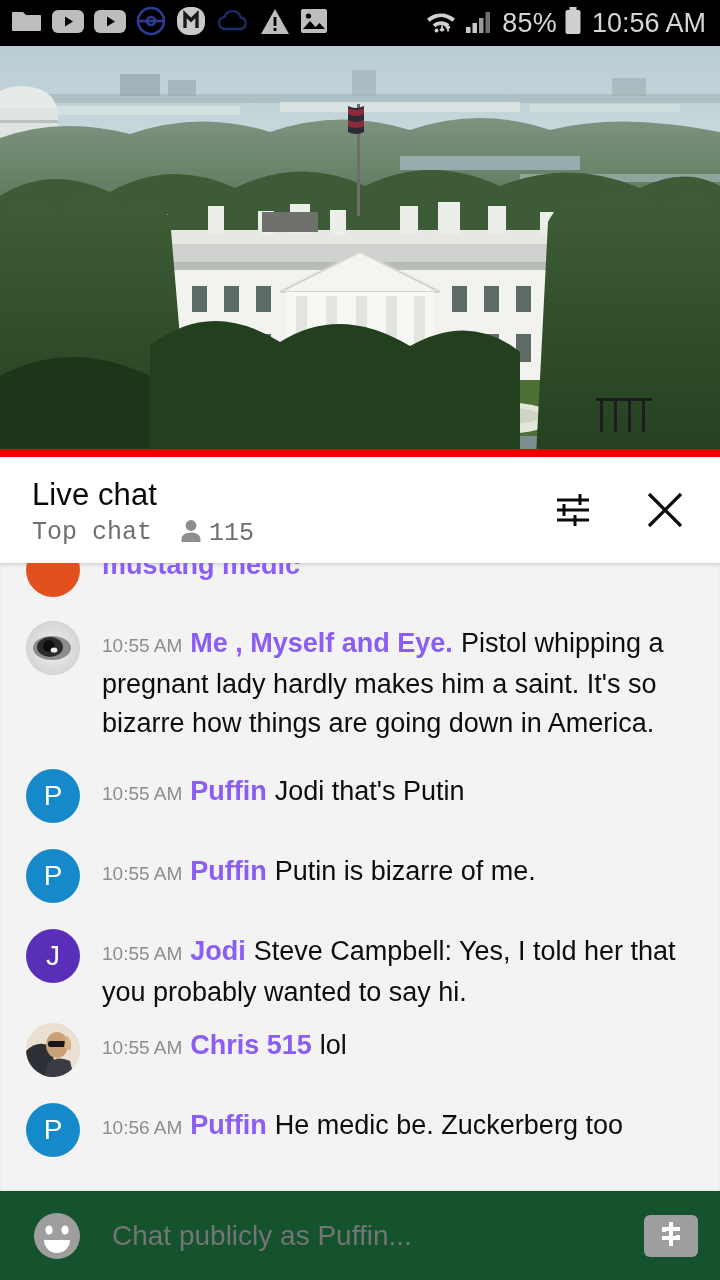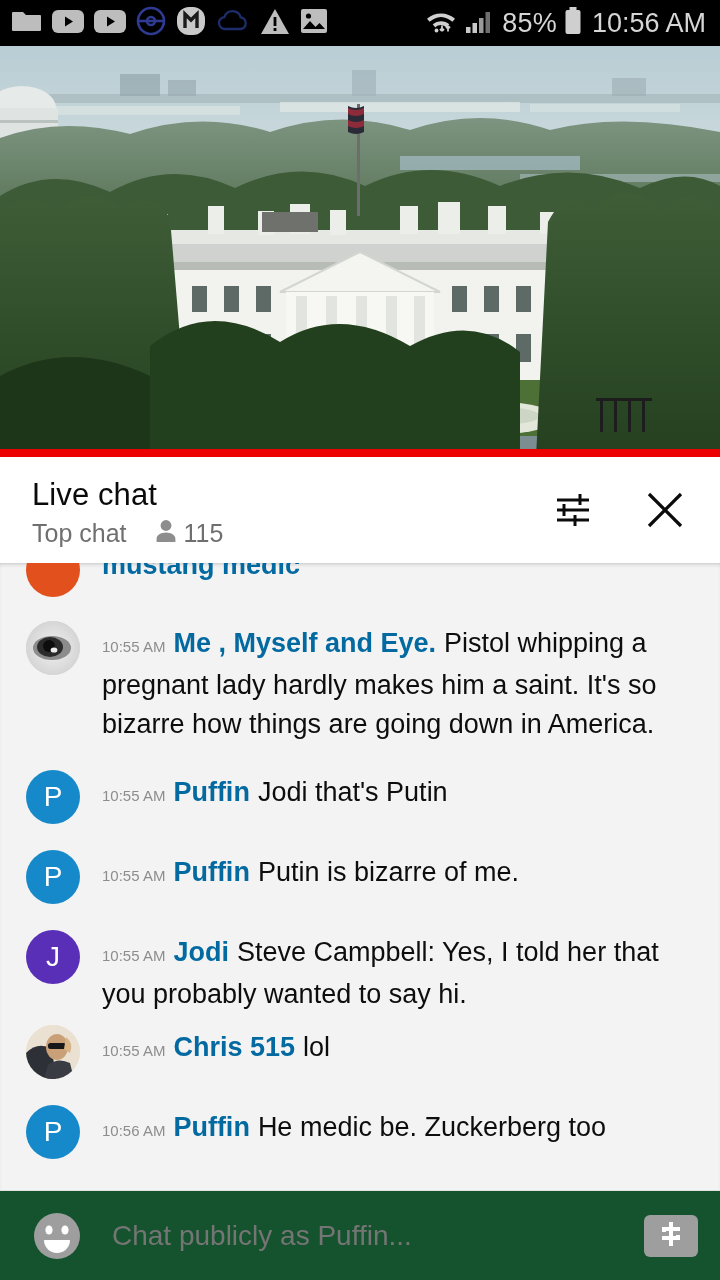--- a/index.html
+++ b/index.html
@@ -50,21 +50,21 @@
     display: flex; align-items: center;
     padding: 4px 22px 0 32px;
     z-index: 5;
   }
   .chat-header-texts { flex: 1; }
   .chat-title {
     font-size: 31px; color: #0a0a0a; font-weight: 400;
     line-height: 38px; letter-spacing: .1px;
   }
   .chat-sub {
-    display: flex; align-items: center; margin-top: 4px;
+    display: flex; align-items: center; margin-top: 4px; font-family: Liberation Mono, monospace;
   }
   .chat-sub-label {
     font-size: 25px; color: #6f6f6f; line-height: 30px;
   }
   .viewer-group {
     display: flex; align-items: flex-start; margin-left: 28px; gap: 7px;
   }
   .viewer-count { font-size: 25px; color: #6f6f6f; }
   .hdr-btn {
     width: 66px; height: 66px;
@@ -95,22 +95,22 @@
     font-family: "Liberation Sans", sans-serif;
     background: #9e9e9e;
   }
   .avatar svg { display: block; width: 54px; height: 54px; }
   .msg-body {
     flex: 1;
     font-size: 27px; line-height: 39px; color: #0d0d0d;
     padding-top: 3px;
     word-wrap: break-word;
   }
-  .m-time { color: #8d8d8d; font-size: 15px; margin-right: 8px; }
-  .m-author { color: #0369a1; font-weight: bold; margin-right: 8px; }
+  .m-time { color: #8d8d8d; font-size: 19px; margin-right: 8px; }
+  .m-author { color: #8b5cf6; font-weight: bold; margin-right: 8px; }
   .m-text { color: #0d0d0d; }
 
   
   .composer {
     position: absolute; top: 1190px; left: 0;
     width: 720px; height: 90px;
     background: #14532d;
     display: flex; align-items: center;
     padding: 0 22px 0 30px;
     border-top: 1px solid #e3e3e3;

